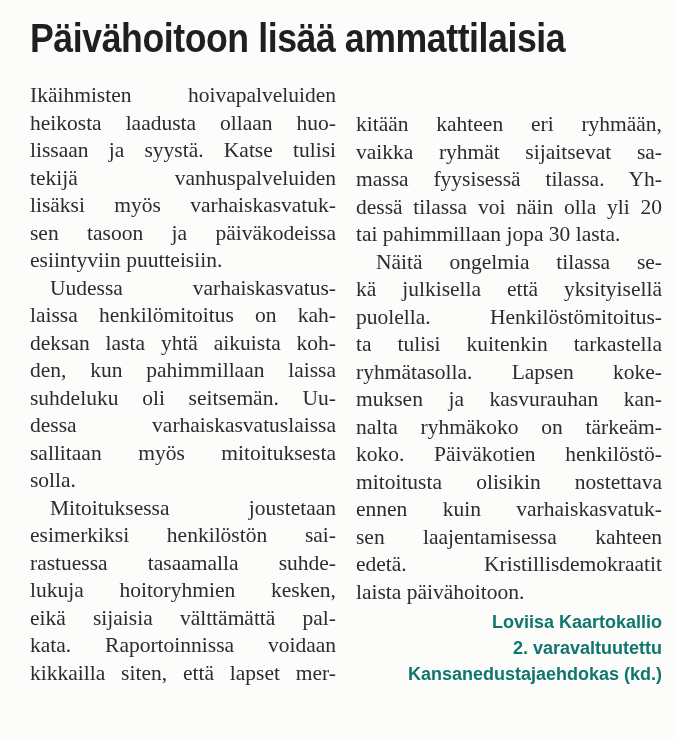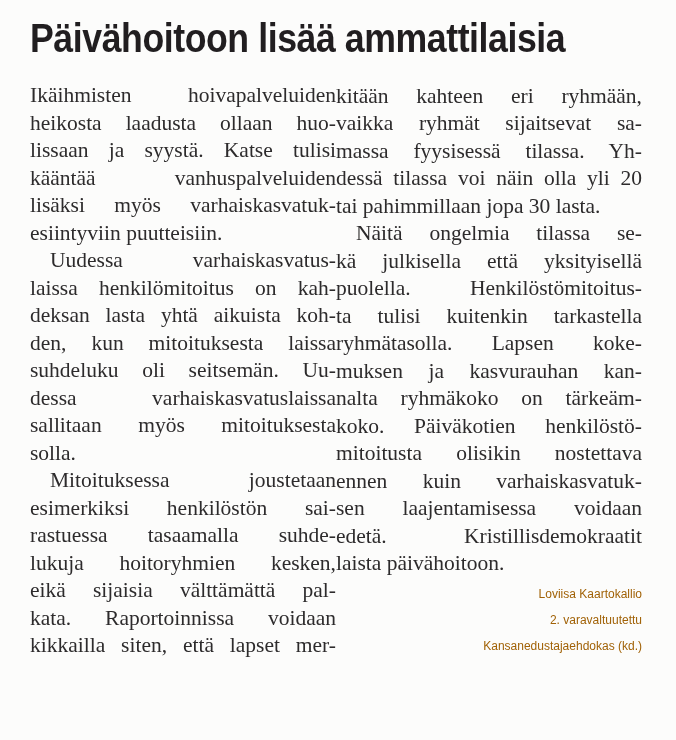--- a/index.html
+++ b/index.html
@@ -23,65 +23,67 @@
     font-size: 41px;
     line-height: 1.1;
     letter-spacing: -0.5px;
     color: #211e20;
     white-space: nowrap;
     transform: scaleX(0.87);
     transform-origin: 0 50%;
   }
   .columns {
     display: flex;
-    align-items: center;
+    gap: 20px;
+    align-items: flex-end;
   }
   .col {
     flex: 0 0 306px;
     width: 306px;
   }
   .bline {
     font-size: 21.5px;
     line-height: 27.5px;
     color: #2d2b2c;
     text-align: justify;
     text-align-last: justify;
   }
   .bline.end { text-align-last: left; }
   .bline.ind { text-indent: 20px; }
   .byline {
     margin-top: 3px;
     text-align: right;
   }
   .byl {
     font-family: "Liberation Sans", sans-serif;
-    font-weight: 400;
-    font-size: 12px;
+    font-weight: 700;
+    font-size: 18px;
     line-height: 26px;
-    color: #a16207;
+    color: #0f766e;
   }
 </style>
 </head>
 <body>
 
 <div class="page">
   <h1 class="headline">Päivähoitoon lisää ammattilaisia</h1>
   <div class="columns">
     <div class="col">
       <div>
           <div class="bline">Ikäihmisten hoivapalveluiden</div>
           <div class="bline">heikosta laadusta ollaan huo-</div>
           <div class="bline">lissaan ja syystä. Katse tulisi</div>
-          <div class="bline">kääntää vanhuspalveluiden</div>
+          <div class="bline">tekijä vanhuspalveluiden</div>
           <div class="bline">lisäksi myös varhaiskasvatuk-</div>
+          <div class="bline">sen tasoon ja päiväkodeissa</div>
           <div class="bline end">esiintyviin puutteisiin.</div>
           <div class="bline ind">Uudessa varhaiskasvatus-</div>
           <div class="bline">laissa henkilömitoitus on kah-</div>
           <div class="bline">deksan lasta yhtä aikuista koh-</div>
-          <div class="bline">den, kun mitoituksesta laissa</div>
+          <div class="bline">den, kun pahimmillaan laissa</div>
           <div class="bline">suhdeluku oli seitsemän. Uu-</div>
           <div class="bline">dessa varhaiskasvatuslaissa</div>
           <div class="bline">sallitaan myös mitoituksesta</div>
           <div class="bline end">solla.</div>
           <div class="bline ind">Mitoituksessa joustetaan</div>
           <div class="bline">esimerkiksi henkilöstön sai-</div>
           <div class="bline">rastuessa tasaamalla suhde-</div>
           <div class="bline">lukuja hoitoryhmien kesken,</div>
           <div class="bline">eikä sijaisia välttämättä pal-</div>
           <div class="bline">kata. Raportoinnissa voidaan</div>
@@ -98,21 +100,21 @@
           <div class="bline ind">Näitä ongelmia tilassa se-</div>
           <div class="bline">kä julkisella että yksityisellä</div>
           <div class="bline">puolella. Henkilöstömitoitus-</div>
           <div class="bline">ta tulisi kuitenkin tarkastella</div>
           <div class="bline">ryhmätasolla. Lapsen koke-</div>
           <div class="bline">muksen ja kasvurauhan kan-</div>
           <div class="bline">nalta ryhmäkoko on tärkeäm-</div>
           <div class="bline">koko. Päiväkotien henkilöstö-</div>
           <div class="bline">mitoitusta olisikin nostettava</div>
           <div class="bline">ennen kuin varhaiskasvatuk-</div>
-          <div class="bline">sen laajentamisessa voidaan</div>
+          <div class="bline">sen laajentamisessa kahteen</div>
           <div class="bline">edetä. Kristillisdemokraatit</div>
           <div class="bline end">laista päivähoitoon.</div>
         </div>
       <div class="byline">
           <div class="byl">Loviisa Kaartokallio</div>
           <div class="byl">2. varavaltuutettu</div>
           <div class="byl">Kansanedustajaehdokas (kd.)</div>
         </div>
     </div>
   </div>

